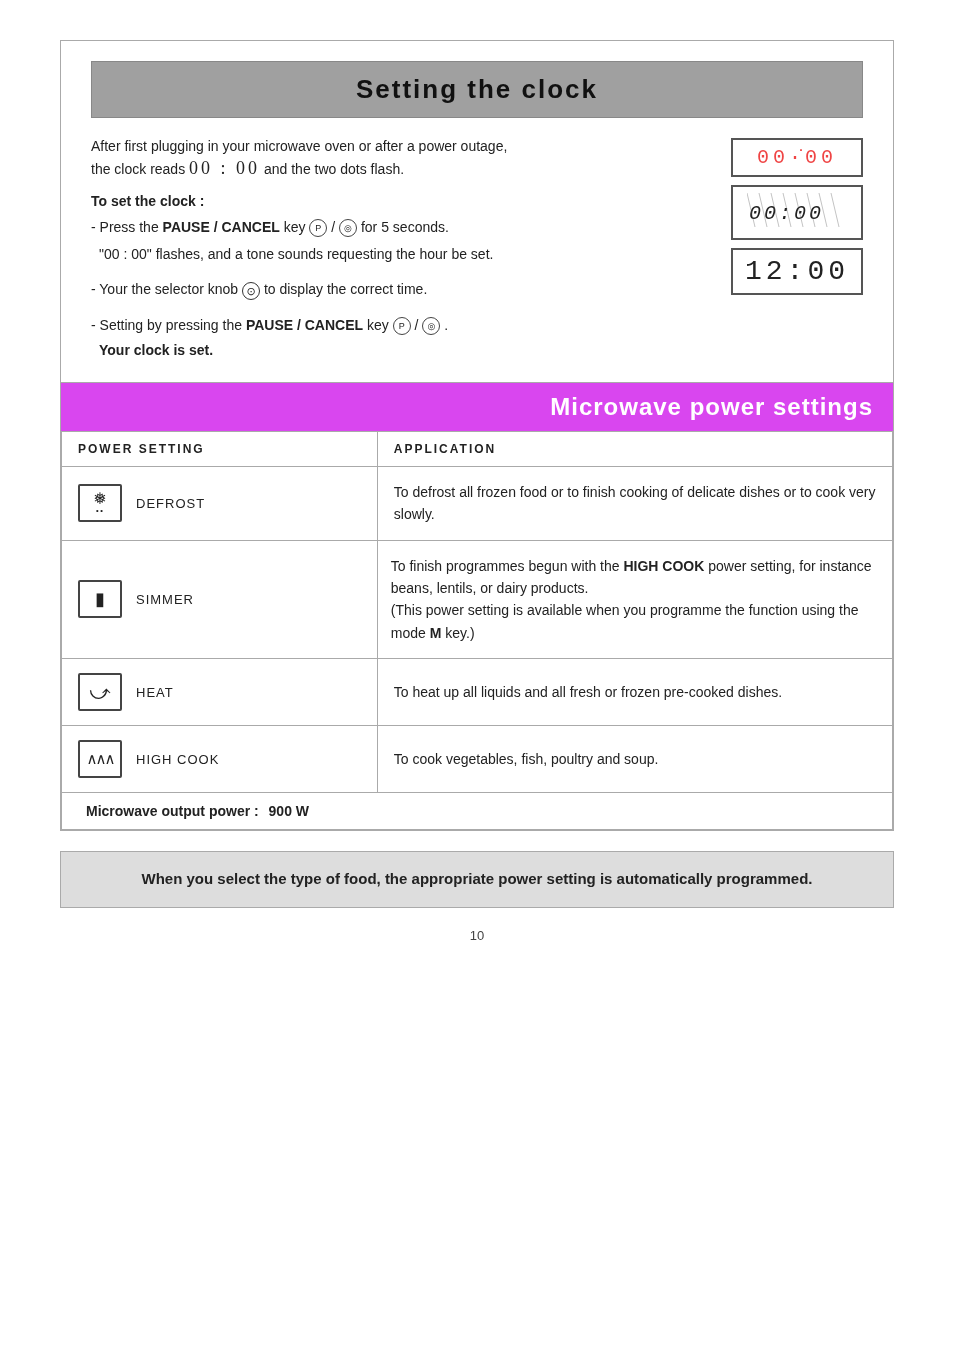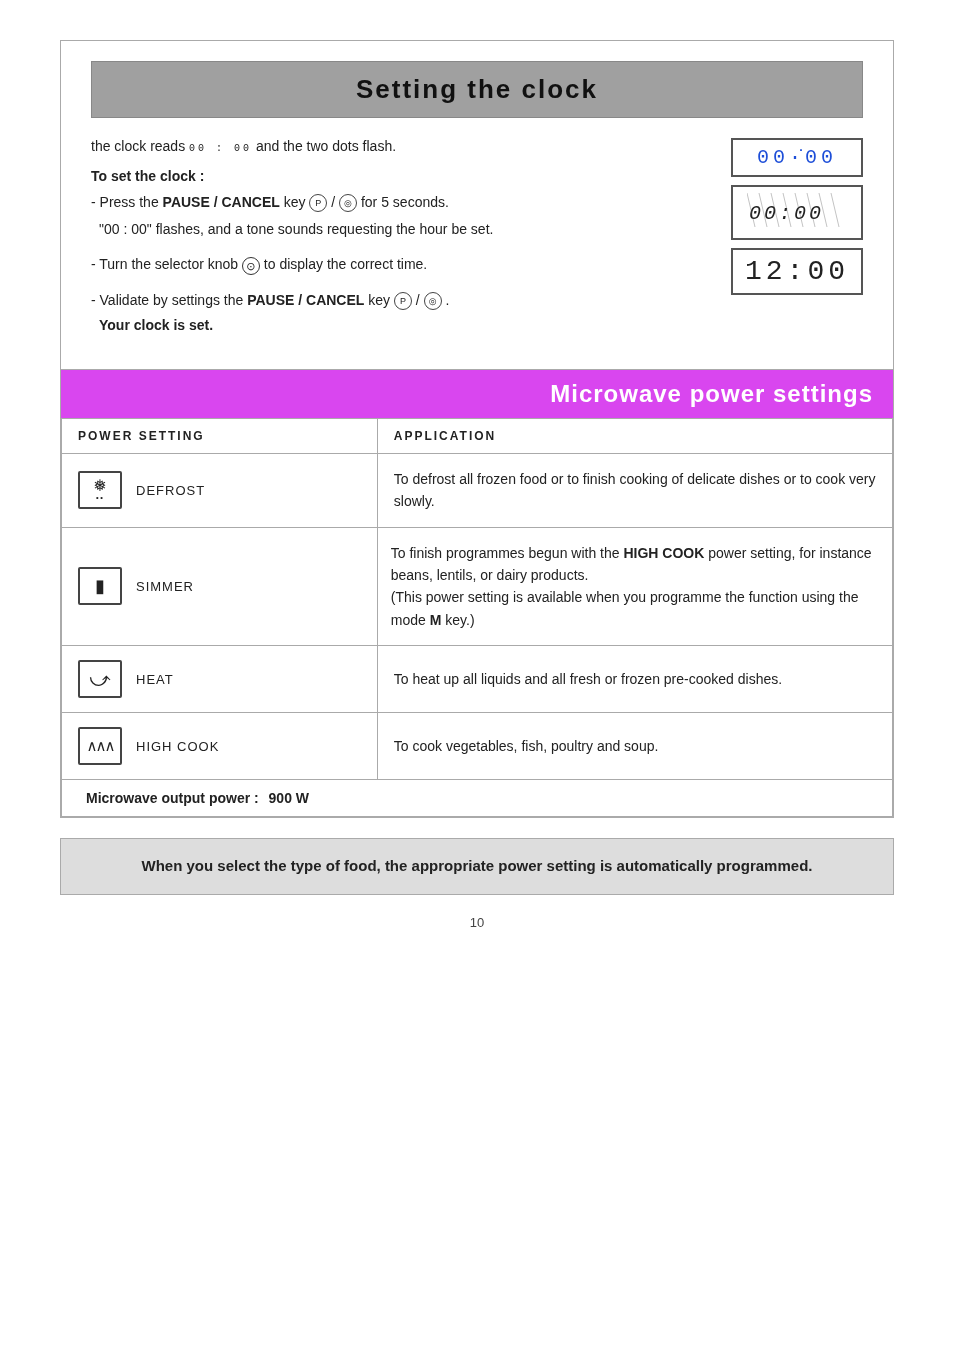--- a/index.html
+++ b/index.html
@@ -22,31 +22,31 @@
     }
     .section-title-box h2 {
       font-size: 26px;
       font-weight: bold;
       color: #111;
       letter-spacing: 2px;
     }
 
     .setting-clock-section {
       border: 1px solid #aaa;
-      padding: 20px 30px 20px 30px;
+      padding: 20px 30px 8px 30px;
       margin-bottom: 0;
     }
 
     .clock-display {
       border: 2px solid #555;
       padding: 6px 12px;
       font-size: 22px;
       font-family: 'Courier New', monospace;
       letter-spacing: 4px;
-      color: #1d4ed8;
+      color: #ef4444;
       min-width: 100px;
       text-align: center;
       margin-left: 30px;
       background: #fff;
     }
 
     .clock-steps {
       font-size: 14px;
       line-height: 1.8;
       margin-bottom: 10px;
@@ -241,23 +241,26 @@
 <body>
 
 <div class="setting-clock-section">
   <div class="section-title-box">
     <h2>Setting  the  clock</h2>
   </div>
 
   <div class="intro-row">
     <div class="steps-area">
 
+      <p style="margin-bottom:4px;">
+        <span>After first plugging in your microwave oven or after a power outage,</span>
+      </p>
       <p style="margin-bottom:14px;">
         <span>the clock reads</span>
-        <span style="font-family:Liberation Mono, monospace; font-size:10px; letter-spacing:3px;"> 00 : 00</span>
+        <span style="font-family:Liberation Serif, serif; font-size:18px; letter-spacing:3px;"> 00 : 00</span>
         <span> and the two dots flash.</span>
       </p>
 
       <p style="margin-bottom:6px;">
         <strong>To set the clock :</strong>
       </p>
 
       <p class="clock-steps" style="margin-bottom:2px;">
         <span>- Press the </span>
         <strong>PAUSE / CANCEL</strong>
@@ -265,27 +268,27 @@
         <span class="pause-cancel-icon" style="font-size:9px;">P</span>
         <span>/</span>
         <span class="pause-cancel-icon" style="font-size:9px;">◎</span>
         <span> for 5 seconds.</span>
       </p>
       <p class="clock-steps" style="margin-bottom:10px; padding-left:8px;">
         <span>"00 : 00" flashes, and a tone sounds requesting the hour be set.</span>
       </p>
 
       <p class="clock-steps" style="margin-bottom:10px;">
-        <span>- Turn the selector knob </span>
+        <span>- Your the selector knob </span>
         <span class="circle-icon">⊙</span>
         <span> to display the correct time.</span>
       </p>
 
       <p class="clock-steps" style="margin-bottom:2px;">
-        <span>- Validate by settings the </span>
+        <span>- Setting by pressing the </span>
         <strong>PAUSE / CANCEL</strong>
         <span> key </span>
         <span class="pause-cancel-icon" style="font-size:9px;">P</span>
         <span>/</span>
         <span class="pause-cancel-icon" style="font-size:9px;">◎</span>
         <span>.</span>
       </p>
       <p class="your-clock-set" style="padding-left:8px;">
         <span>Your clock is set.</span>
       </p>

